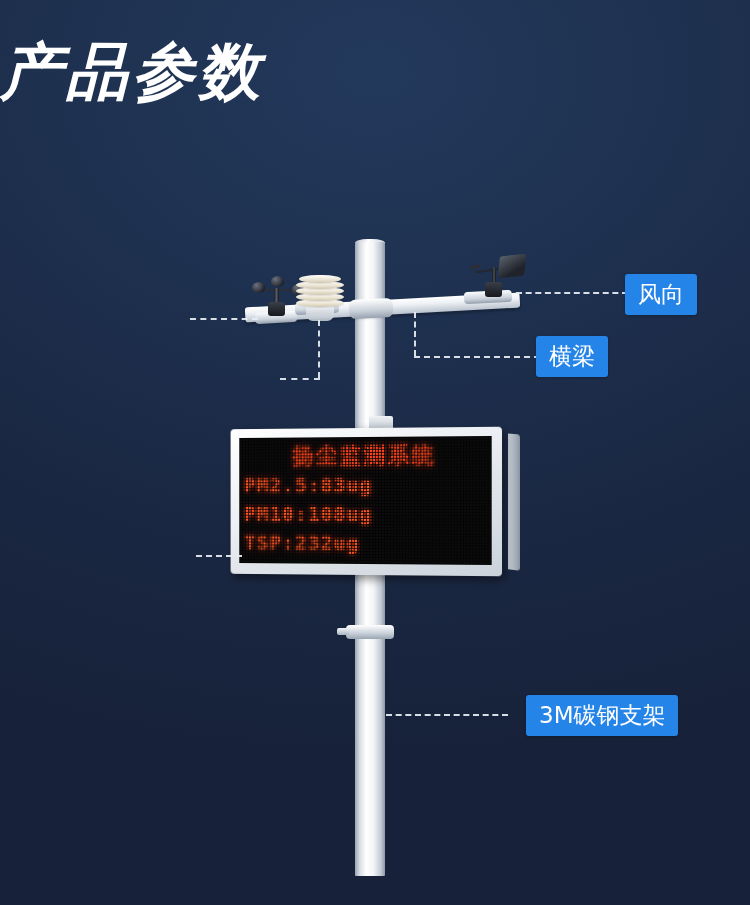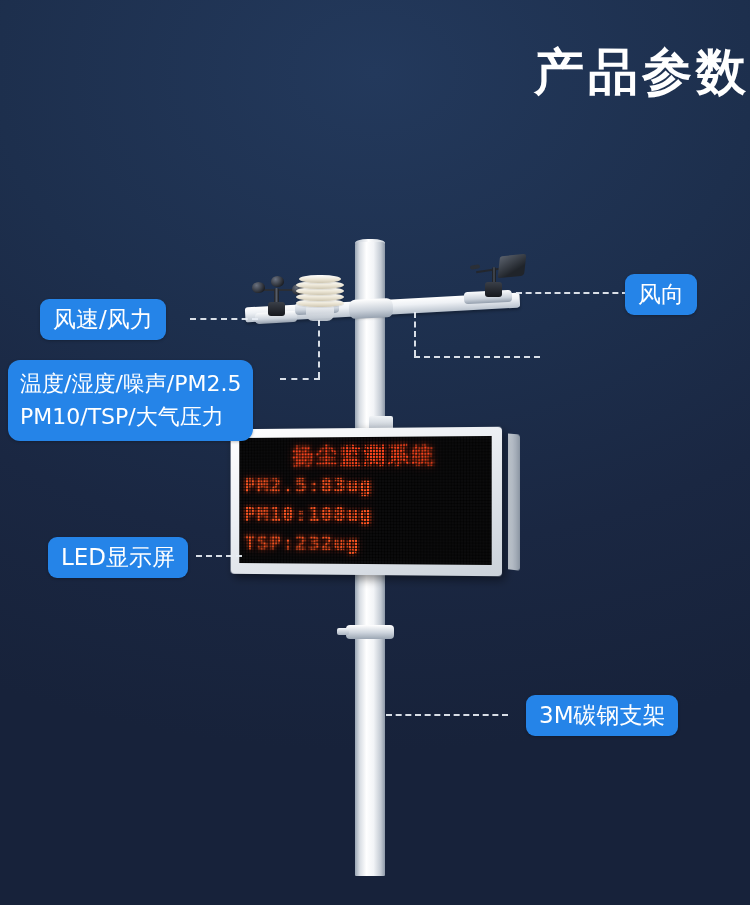--- a/index.html
+++ b/index.html
@@ -13,43 +13,44 @@
     position:relative;
     width:750px; height:905px;
     background:
       radial-gradient(120% 75% at 50% 8%, #23395c 0%, #1d2f4d 42%, #1a2742 70%, #17223a 100%);
     overflow:hidden;
   }
 
   
   .title{
     position:absolute; left:0; right:0; top:34px;
-    text-align:right;
-    font-size:50px; line-height:76px;
+    text-align:left;
+    font-size:62px; line-height:76px;
     font-weight:bold;
     color:#ffffff;
     letter-spacing:4px;
     font-family:"DejaVu Sans","Liberation Sans",sans-serif;
+    font-style:italic;
   }
   .subtitle{
     position:absolute; left:0; right:0; top:142px;
     text-align:center;
     font-size:31px; line-height:36px;
     font-weight:bold;
     color:#8b97a9;
     letter-spacing:3px;
     font-family:"DejaVu Sans Mono","Liberation Mono",monospace;
   }
 
   
   .pill{
     position:absolute;
     background:#2584e8;
     color:#ffffff;
-    border-radius:9px;
+    border-radius:3px;
     font-size:23px;
     line-height:30px;
     padding:5px 13px 6px;
     white-space:pre;
     font-family:"DejaVu Sans","Liberation Sans",sans-serif;
     box-shadow:0 1px 3px rgba(0,0,0,.25);
   }
   .pill.multi{ border-radius:12px; line-height:33px; padding:7px 12px 8px; }
 
   #lbl-wind-speed { left:40px;  top:299px; }
@@ -314,25 +315,22 @@
 
   <div class="dash-h" style="left:516px; top:292px; width:112px;"></div>
 
   <div class="dash-v" style="left:414px; top:312px; height:44px;"></div>
   <div class="dash-h" style="left:414px; top:356px; width:126px;"></div>
 
   <div class="dash-h" style="left:196px; top:555px; width:46px;"></div>
 
   <div class="dash-h" style="left:386px; top:714px; width:122px;"></div>
 
-  <div class="pill" id="lbl-wind-speed">风速/风力</div>
-
-  <div class="pill multi" id="lbl-sensors">温度/湿度/噪声/PM2.5
-PM10/TSP/大气压力</div>
+
 
   <div class="pill" id="lbl-wind-dir">风向</div>
 
-
-  <div class="pill" id="lbl-led">LED显示屏</div>
+  <div class="pill" id="lbl-beam">横梁</div>
+
 
   <div class="pill" id="lbl-bracket">3M碳钢支架</div>
 
 </div>
 
 </body></html>

